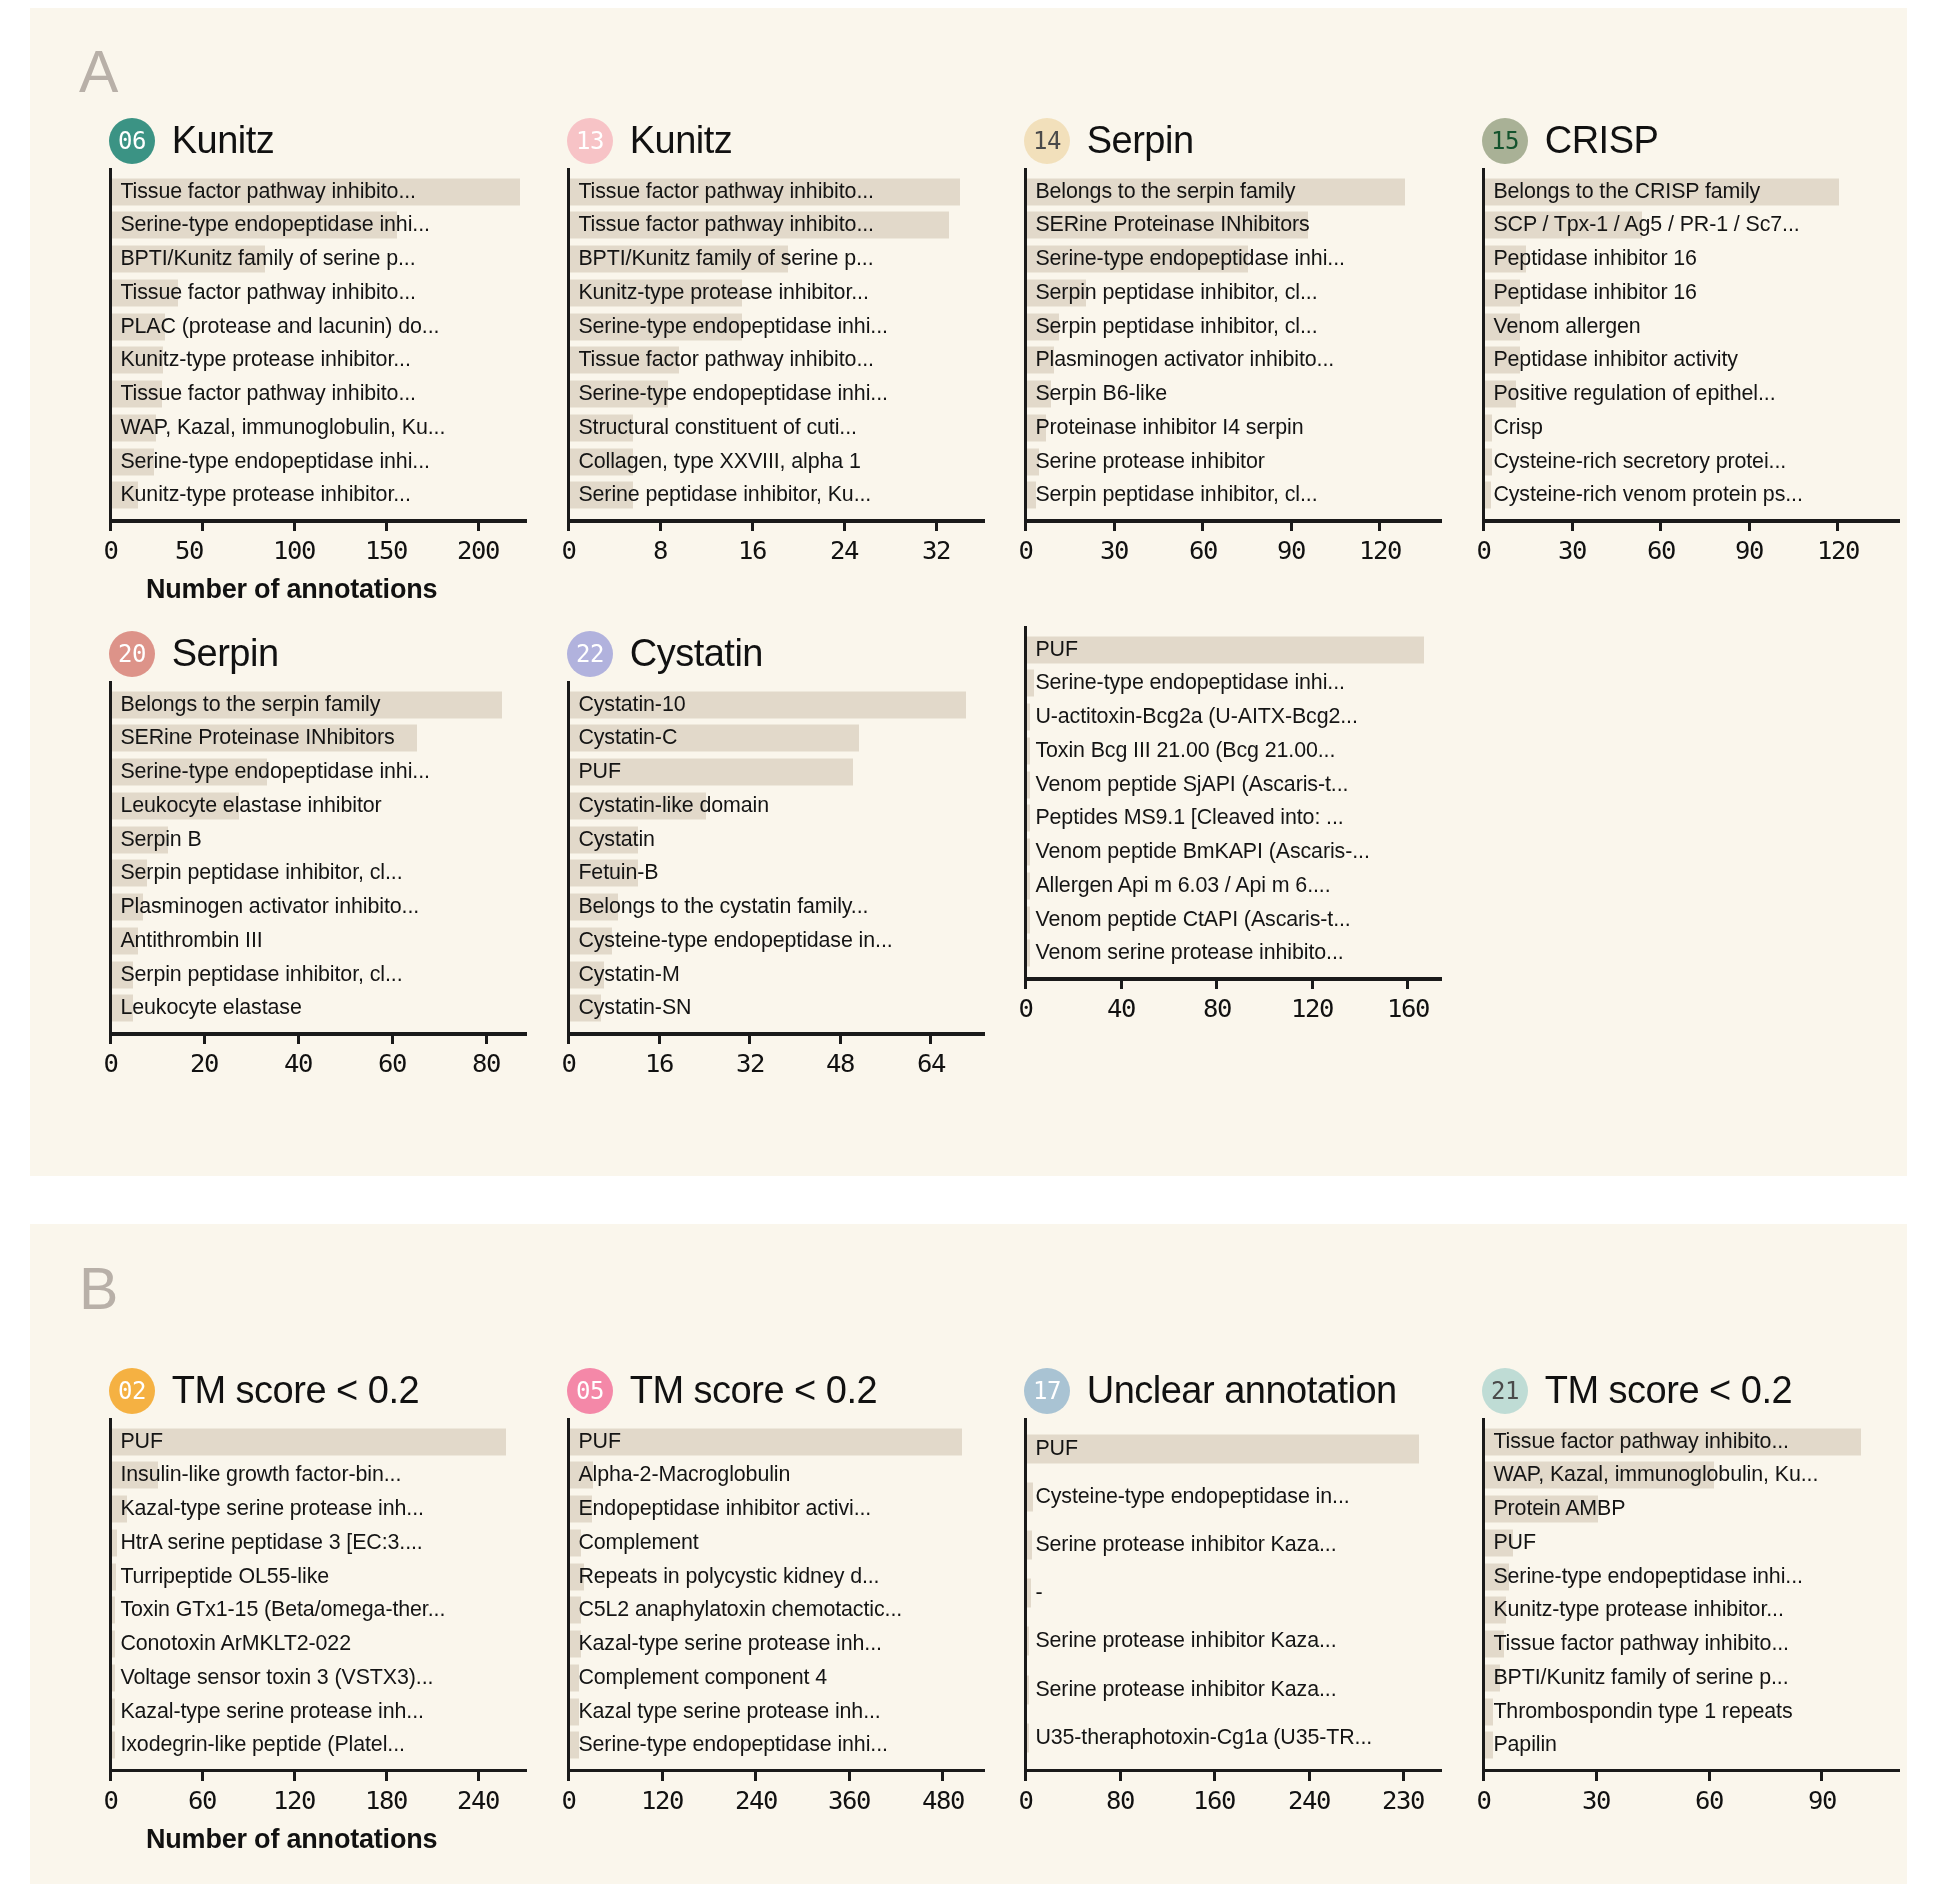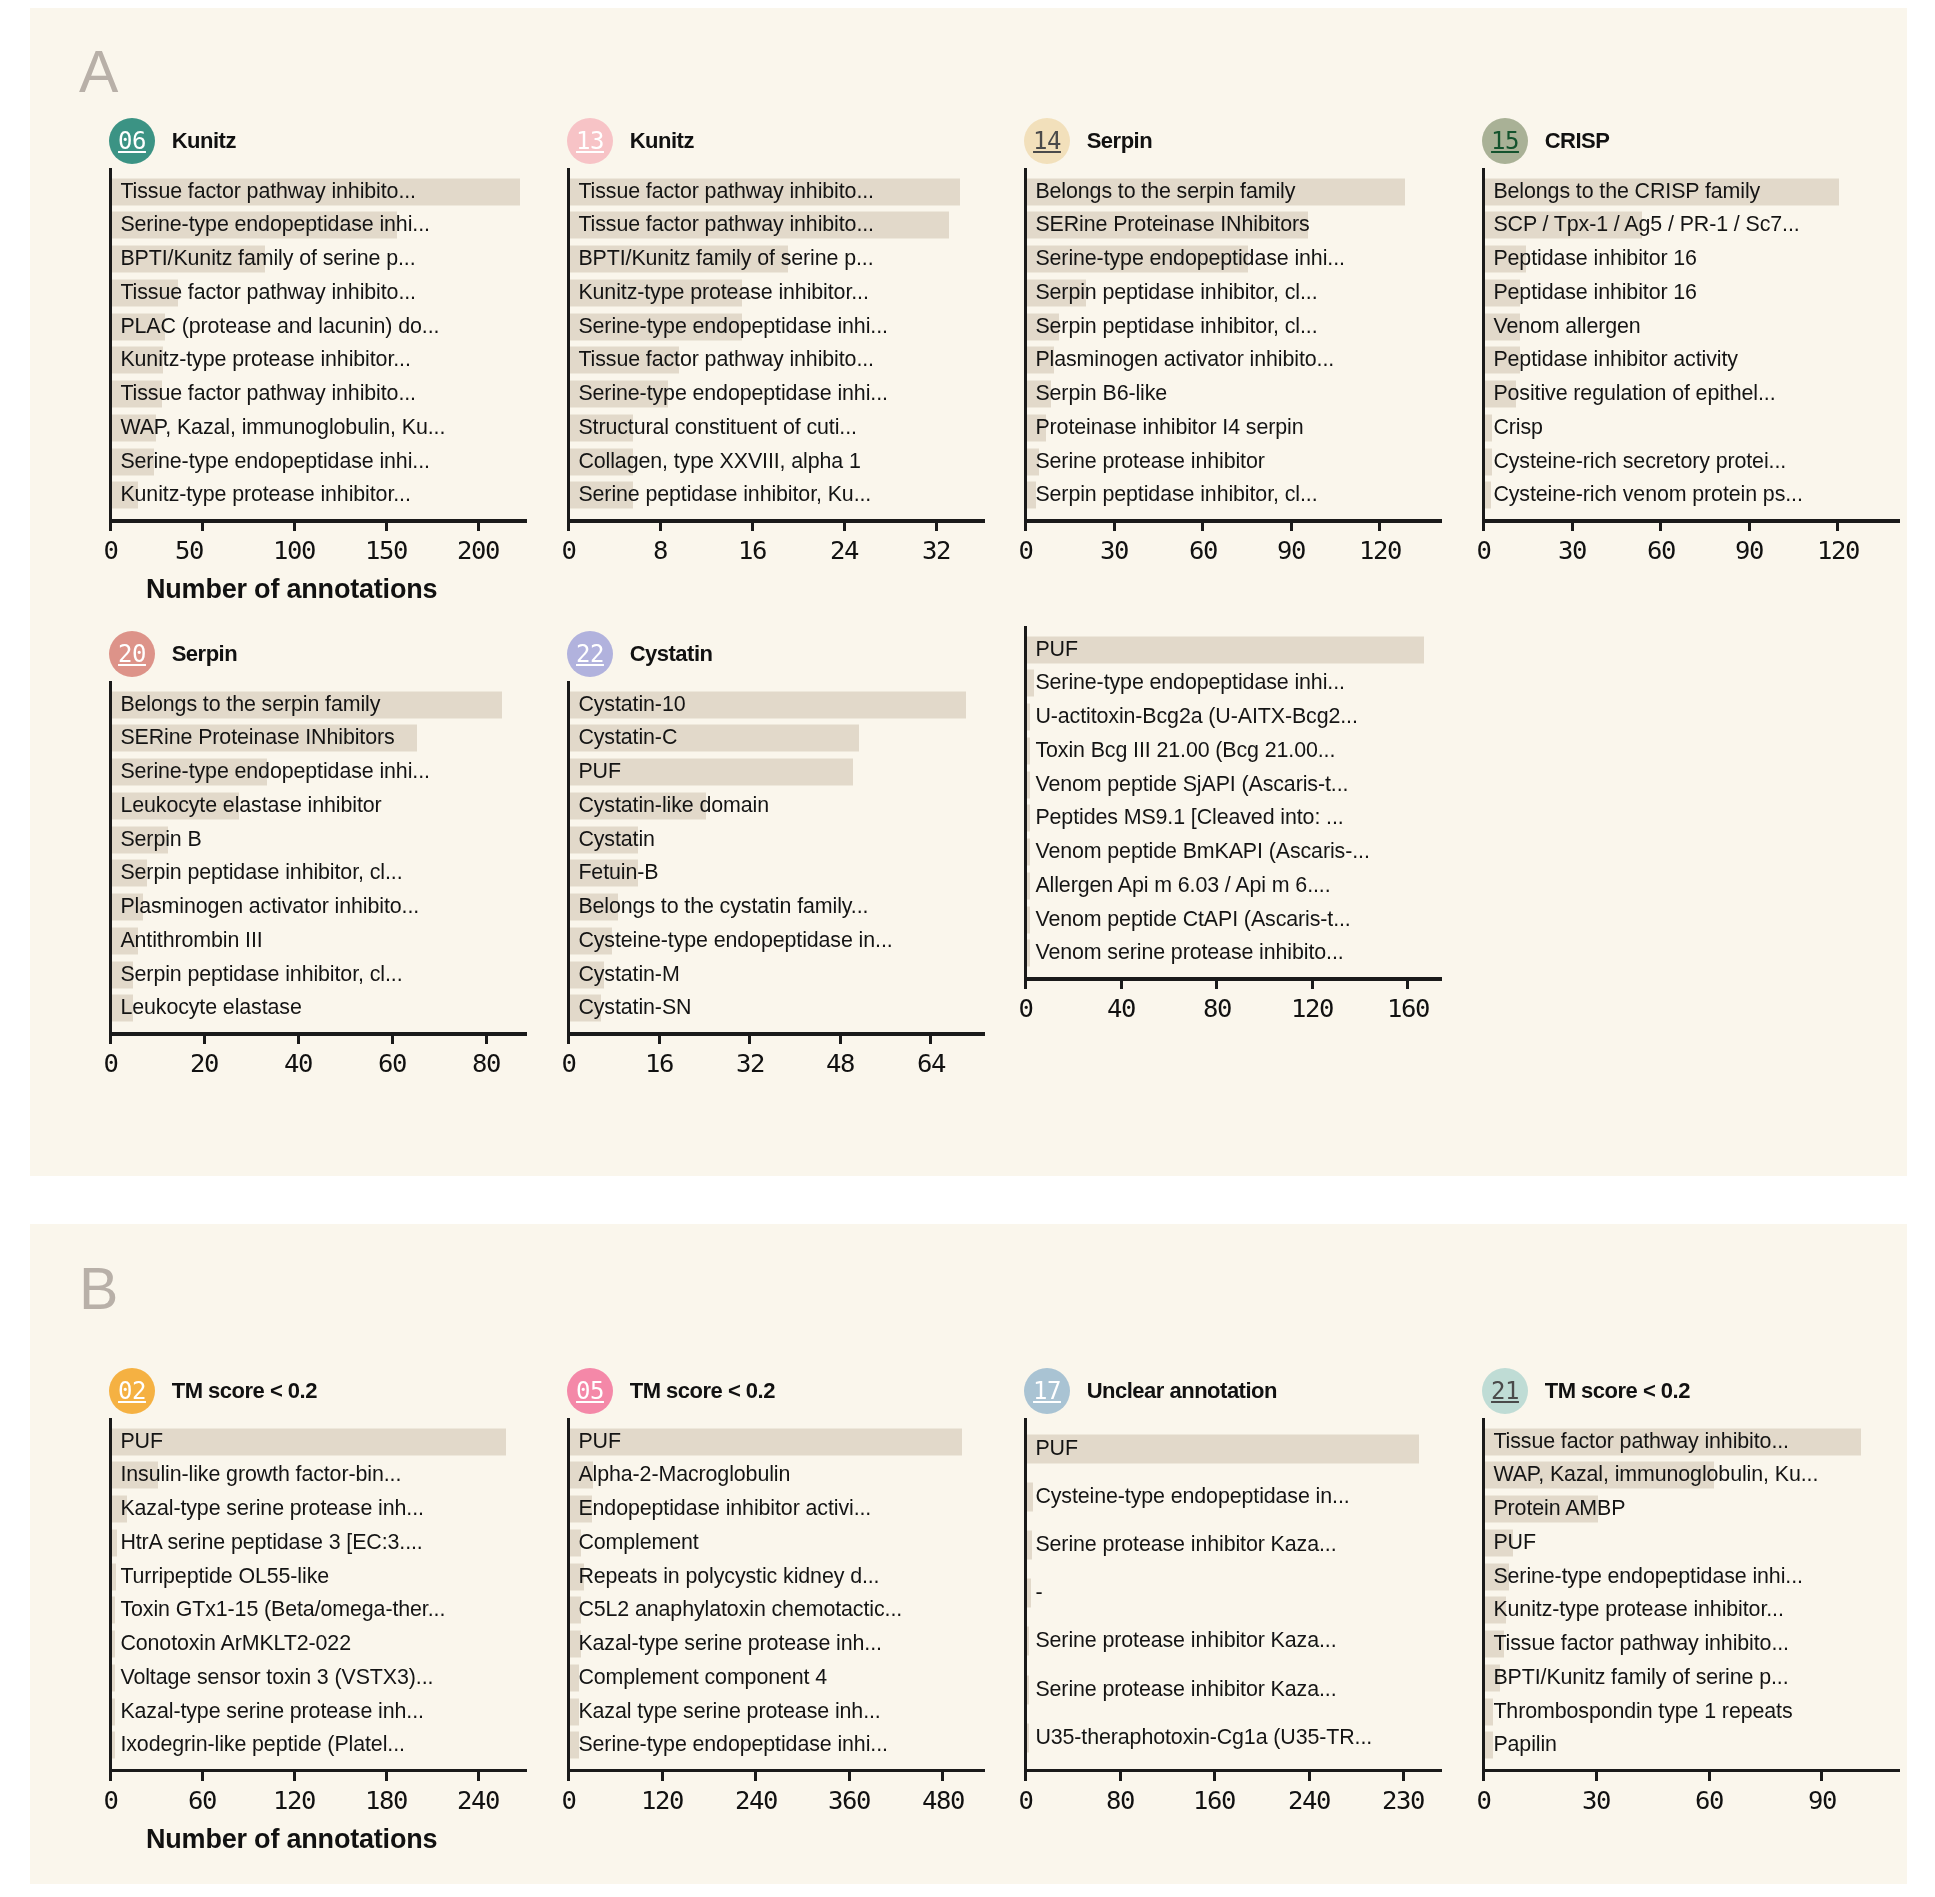--- a/index.html
+++ b/index.html
@@ -35,26 +35,25 @@
   .chart{position:absolute;}
 
   .chart-head{display:flex;align-items:center;height:55px;}
   .badge{
     width:46px;height:46px;border-radius:50%;
     display:flex;align-items:center;justify-content:center;
     font-size:24px;font-weight:400;color:#ffffff;
     flex:0 0 auto;
     font-family:"DejaVu Sans Mono", monospace;
     letter-spacing:-0.5px;
-    text-decoration:underline;
   }
   .chart-title{
     margin-left:16.7px;
-    font-size:22px;
-    font-weight:bold;
+    font-size:38px;
+    font-weight:normal;
     color:#111111;
     white-space:nowrap;
     letter-spacing:-0.5px;
   }
 
   .plot{
     position:relative;
     border-left:3.3px solid #1a1a1a;
     box-sizing:border-box;
   }

